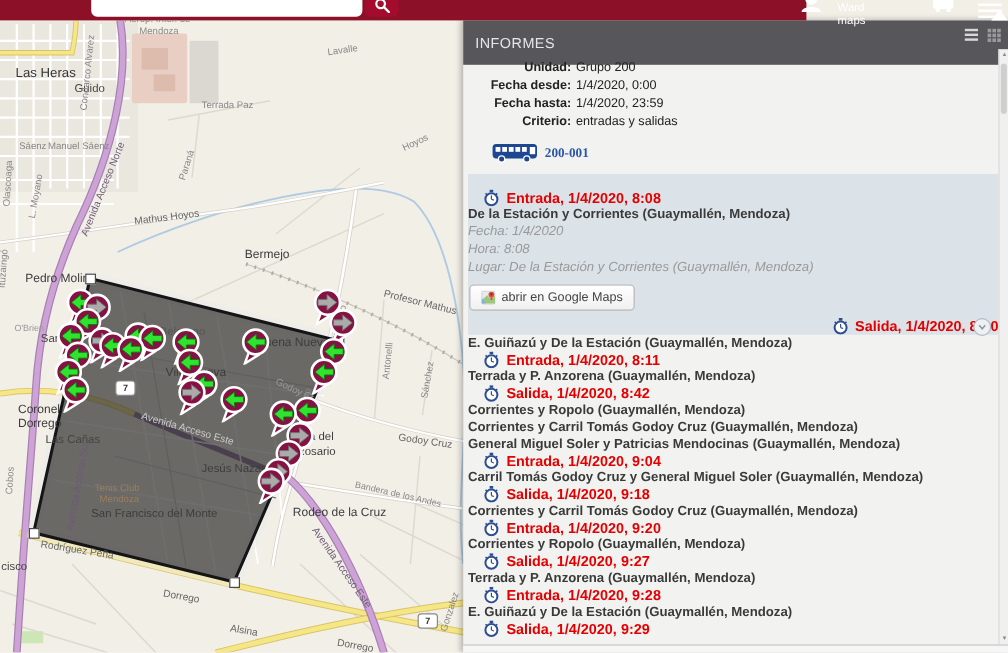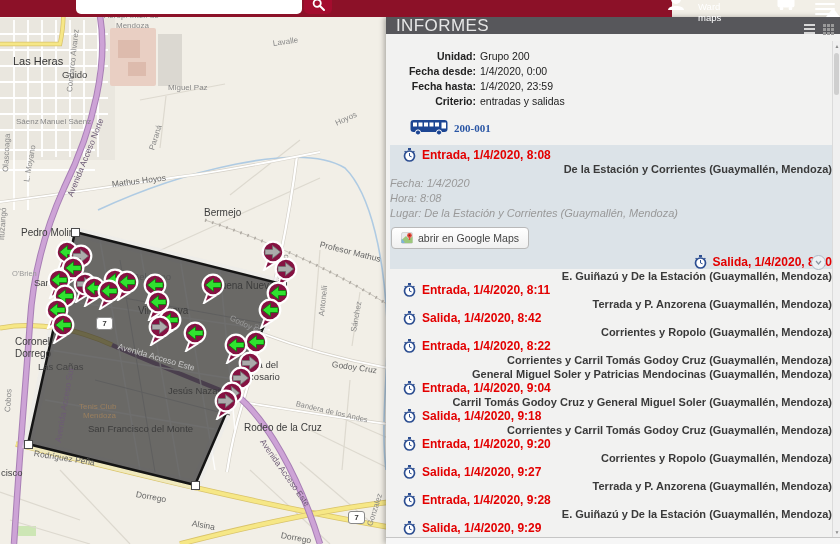--- a/index.html
+++ b/index.html
@@ -23,41 +23,41 @@
   .map svg.base{position:absolute;left:0;top:0;}
   .mlabel{position:absolute;white-space:nowrap;transform-origin:0 50%;line-height:1;z-index:6;}
   .shield{position:absolute;width:15px;height:11px;background:#fff;border:1px solid #8a8a8a;border-radius:3px;
     font-size:7.5px;font-weight:bold;color:#333;text-align:center;line-height:11px;z-index:6;}
   .marker{position:absolute;z-index:12;cursor:pointer;}
   .handle{position:absolute;width:9px;height:9px;background:#fff;border:1px solid #4a4a4a;z-index:10;box-sizing:border-box;}
 
   
   .panel{position:absolute;left:386px;top:17px;width:454px;height:527px;background:#F2F2F1;z-index:30;
     box-shadow:-2px 0 5px rgba(0,0,0,.28);}
-  .panel-header{position:absolute;left:0;top:0;right:0;height:17px;background:#57575B;color:#E6E6E6;
-    font-size:17px;letter-spacing:.4px;display:flex;align-items:center;padding-left:10px;box-sizing:border-box;}
+  .panel-header{position:absolute;left:0;top:0;right:0;height:37px;background:#57575B;color:#E6E6E6;
+    font-size:12px;letter-spacing:.4px;display:flex;align-items:center;padding-left:10px;box-sizing:border-box;}
   .ph-icons{position:absolute;right:6px;top:5px;display:flex;gap:8px;}
   .list-icon i{display:block;width:11px;height:2px;background:#d8d8d8;margin-top:2px;}
   .grid-icon{display:grid;grid-template-columns:repeat(3,3px);grid-gap:1px;margin-top:2px;}
   .grid-icon b{width:3px;height:3px;background:#9a9a9a;}
   .panel-body{position:absolute;left:0;top:24px;right:8px;bottom:7px;overflow:hidden;padding-left:4px;}
   .summary{margin-top:8px;}
   .srow{display:flex;font-size:10.5px;line-height:15px;color:#222;}
   .srow .slabel{width:86px;text-align:right;font-weight:bold;}
   .srow .sval{margin-left:4px;}
   .vehicle-row{margin:10px 0 0 20px;display:flex;align-items:center;font-family:Liberation Serif, serif;}
   .vehicle-id{margin-left:4px;font-size:11px;font-weight:bold;color:#2A56A5;cursor:pointer;}
   .events{margin-top:9px;}
   .event{position:relative;}
-  .event.hl-full{background:#DCE3E8;padding:3px 0 6px 0;}
+  .event.hl-full{background:#DCE3E8;padding:13px 0 6px 0;}
   .trow{position:relative;height:14px;display:flex;align-items:center;}
   .trow.hl{background:#DCE3E8;justify-content:flex-end;}
   .trow .sw{margin-left:13px;flex:0 0 auto;display:flex;}
   .trow .ttext{margin-left:6px;font-size:12px;font-weight:bold;color:#E30000;white-space:nowrap;}
-  .lrow{height:13px;margin-top:1px;font-size:11px;font-weight:bold;color:#3a3a3a;white-space:nowrap;text-align:right;}
+  .lrow{height:13px;margin-top:1px;font-size:11px;font-weight:bold;color:#3a3a3a;white-space:nowrap;}
   .drow{font-size:11px;font-style:italic;color:#999;line-height:15px;white-space:nowrap;}
   .gmaps-btn{margin:6px 0 0 1px;display:inline-flex;gap:5px;padding:4px 9px;
     background:linear-gradient(#ffffff,#f0f0f0);border:1px solid #b9b9b9;border-radius:4px;
     font-size:10.5px;color:#444;cursor:pointer;font-family:"Liberation Sans",sans-serif;}
   .chev{position:absolute;right:6px;top:0;width:13px;height:13px;border-radius:50%;
     border:1px solid #AEBAC6;background:#EDF1F4;display:flex;align-items:center;justify-content:center;cursor:pointer;}
   .vscroll{position:absolute;right:0;top:24px;bottom:7px;width:8px;background:#F0F0F0;border-left:1px solid #DBDBDB;box-sizing:border-box;}
   .vscroll .thumb{position:absolute;left:1px;top:12px;width:5px;height:42px;background:#CFCFCF;border-radius:3px;}
   .arr{position:absolute;left:0;width:8px;text-align:center;font-size:5px;color:#8a8a8a;cursor:pointer;}
   .hscroll{position:absolute;left:0;right:0;bottom:0;height:7px;background:#F6F6F6;border-top:1px solid #C6C6C6;box-sizing:border-box;}
@@ -167,21 +167,21 @@
       <g stroke="#5f5f5f" stroke-width="1" fill="none">
         <path d="M80 273 L262 306"></path>
           <path d="M95 363 L230 398"></path>
           <path d="M120 243 L155 455"></path>
       </g>
     </svg>
 
     <div id="mapLabels">
         <span class="mlabel" style="left:13px;top:39px;font-size:11px;color:#333333;">Las Heras</span>
         <span class="mlabel" style="left:62px;top:53px;font-size:9.5px;color:#444444;">Guido</span>
-        <span class="mlabel" style="left:168px;top:67px;font-size:8px;color:#888888;">Miguel Paz</span>
+        <span class="mlabel" style="left:168px;top:67px;font-size:8px;color:#888888;">Terrada Paz</span>
         <span class="mlabel" style="left:16px;top:101px;font-size:8px;color:#888888;">Sáenz</span>
         <span class="mlabel" style="left:40px;top:101px;font-size:8px;color:#888888;">Manuel Sáenz</span>
         <span class="mlabel" style="left:6px;top:151px;font-size:8px;color:#888888;transform:rotate(-87deg);">Olascoaga</span>
         <span class="mlabel" style="left:27px;top:161px;font-size:8px;color:#888888;transform:rotate(-80deg);">L. Moyano</span>
         <span class="mlabel" style="left:70px;top:71px;font-size:8px;color:#888888;transform:rotate(-84deg);">Condarco Alvarez</span>
         <span class="mlabel" style="left:104px;top:-5px;font-size:8px;color:#8a8a8a;">Aerop. Inter. de</span>
         <span class="mlabel" style="left:116px;top:5px;font-size:8px;color:#8a8a8a;">Mendoza</span>
         <span class="mlabel" style="left:273px;top:23px;font-size:8px;color:#888888;transform:rotate(-8deg);">Lavalle</span>
         <span class="mlabel" style="left:112px;top:163px;font-size:8.5px;color:#666666;transform:rotate(-7deg);">Mathus Hoyos</span>
         <span class="mlabel" style="left:336px;top:103px;font-size:8px;color:#888888;transform:rotate(-25deg);">Hoyos</span>
@@ -198,21 +198,21 @@
         <span class="mlabel" style="left:138px;top:289px;font-size:10px;color:#3c3c3c;">Villa Nueva</span>
         <span class="mlabel" style="left:230px;top:297px;font-size:8px;color:#9a9a9a;transform:rotate(25deg);">Godoy Cr</span>
         <span class="mlabel" style="left:15px;top:320px;font-size:10px;color:#3c3c3c;">Coronel</span>
         <span class="mlabel" style="left:15px;top:332px;font-size:10px;color:#3c3c3c;">Dorrego</span>
         <span class="mlabel" style="left:38px;top:345px;font-size:9.5px;color:#444444;">Las Cañas</span>
         <span class="mlabel" style="left:168px;top:369px;font-size:9.5px;color:#3c3c3c;">Jesús Nazareno</span>
         <span class="mlabel" style="left:245px;top:343px;font-size:9.5px;color:#3c3c3c;">Villa del</span>
         <span class="mlabel" style="left:247px;top:355px;font-size:9.5px;color:#3c3c3c;">Rosario</span>
         <span class="mlabel" style="left:79px;top:386px;font-size:8px;color:#9a7f5e;">Tenis Club</span>
         <span class="mlabel" style="left:83px;top:395px;font-size:8px;color:#9a7f5e;">Mendoza</span>
-        <span class="mlabel" style="left:88px;top:407px;font-size:9.5px;color:#3c3c3c;">San Francisco del Monte</span>
+        <span class="mlabel" style="left:76px;top:407px;font-size:9.5px;color:#3c3c3c;">San Francisco del Monte</span>
         <span class="mlabel" style="left:244px;top:406px;font-size:10px;color:#3c3c3c;">Rodeo de la Cruz</span>
         <span class="mlabel" style="left:34px;top:432px;font-size:8.5px;color:#666666;transform:rotate(9deg);">Rodríguez Peña</span>
         <span class="mlabel" style="left:136px;top:473px;font-size:8.5px;color:#666666;transform:rotate(10deg);">Dorrego</span>
         <span class="mlabel" style="left:192px;top:502px;font-size:8.5px;color:#666666;transform:rotate(10deg);">Alsina</span>
         <span class="mlabel" style="left:281px;top:514px;font-size:8.5px;color:#666666;transform:rotate(10deg);">Dorrego</span>
         <span class="mlabel" style="left:70px;top:175px;font-size:8.5px;color:#6d5b76;transform:rotate(-68deg);">Avenida Acceso Norte</span>
         <span class="mlabel" style="left:58px;top:421px;font-size:8.5px;color:#6d5b76;transform:rotate(-80deg);">Avenida Acceso Sur</span>
         <span class="mlabel" style="left:118px;top:325px;font-size:8.5px;color:#c9c9c9;transform:rotate(16deg);">Avenida Acceso Este</span>
         <span class="mlabel" style="left:262px;top:419px;font-size:8.5px;color:#6d5b76;transform:rotate(55deg);">Avenida Acceso Este</span>
         <span class="mlabel" style="left:332px;top:343px;font-size:8.5px;color:#666666;transform:rotate(8deg);">Godoy Cruz</span>
@@ -531,31 +531,20 @@
   <path d="M1.6 3.2 L3.2 4.6 M11.4 3.2 L9.8 4.6" stroke="#2d4f92" stroke-width="1.3"></path>
   <circle cx="6.5" cy="8" r="5" fill="#fff" stroke="#2d4f92" stroke-width="1.7"></circle>
   <path d="M6.5 8 L6.5 5 M6.5 8 L8.6 8.8" stroke="#2d4f92" stroke-width="1"></path>
                 </svg>
               </span>
       <span class="ttext">Salida, 1/4/2020, 8:42</span>
       </div>
             <div class="lrow">Corrientes y Ropolo (Guaymallén, Mendoza)</div>
           </div>
           <div class="event">
-            <div class="trow ">
-      <span class="sw">
-                <svg width="13" height="14" viewBox="0 0 13 14">
-  <rect x="5" y="0" width="3" height="2.2" fill="#2d4f92"></rect>
-  <path d="M1.6 3.2 L3.2 4.6 M11.4 3.2 L9.8 4.6" stroke="#2d4f92" stroke-width="1.3"></path>
-  <circle cx="6.5" cy="8" r="5" fill="#fff" stroke="#2d4f92" stroke-width="1.7"></circle>
-  <path d="M6.5 8 L6.5 5 M6.5 8 L8.6 8.8" stroke="#2d4f92" stroke-width="1"></path>
-                </svg>
-              </span>
-      <span class="ttext">Entrada, 1/4/2020, 8:22</span>
-      </div>
             <div class="lrow">Corrientes y Carril Tomás Godoy Cruz (Guaymallén, Mendoza)</div>
           </div>
           <div class="event">
             <div class="lrow">General Miguel Soler y Patricias Mendocinas (Guaymallén, Mendoza)</div>
           </div>
           <div class="event">
             <div class="trow ">
       <span class="sw">
                 <svg width="13" height="14" viewBox="0 0 13 14">
   <rect x="5" y="0" width="3" height="2.2" fill="#2d4f92"></rect>

